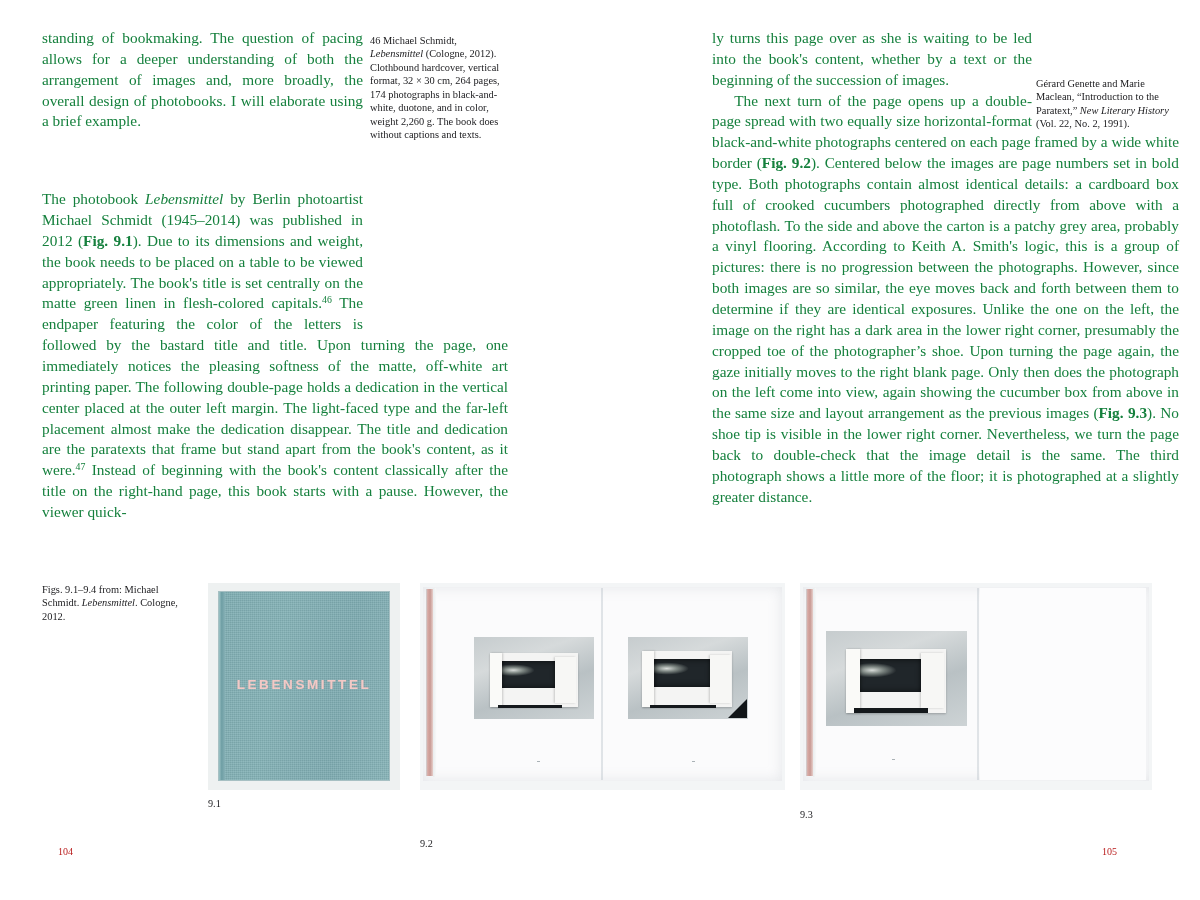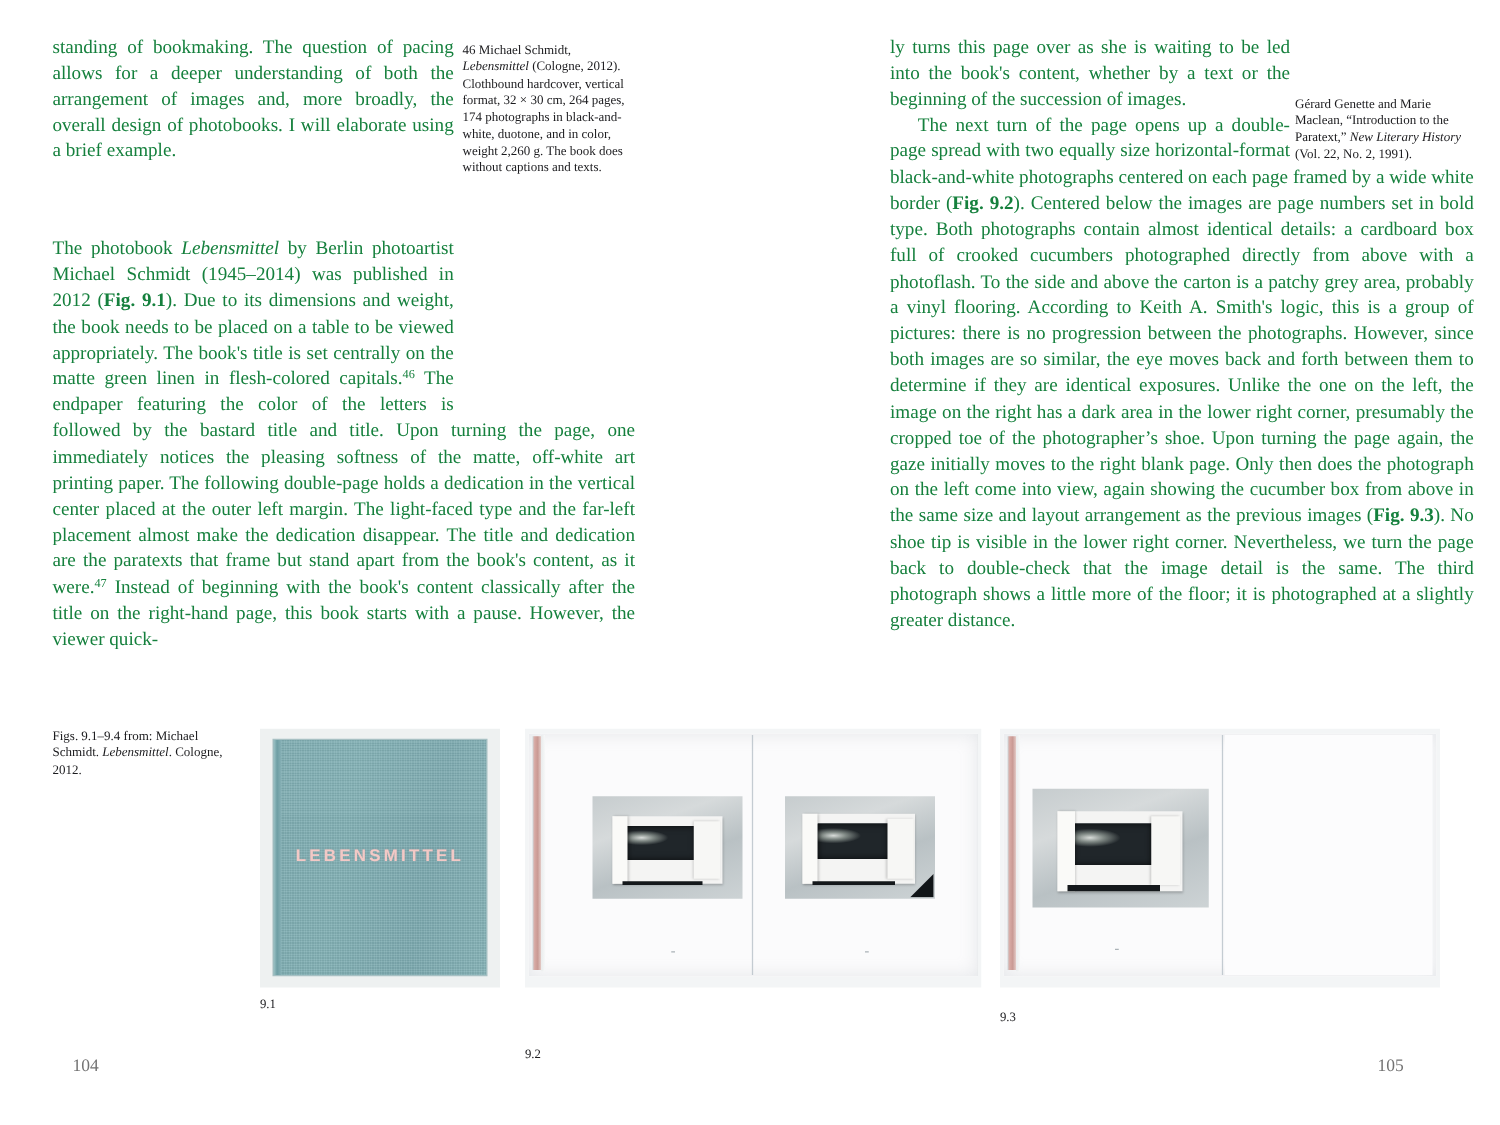--- a/index.html
+++ b/index.html
@@ -218,22 +218,22 @@
   }
   .tick {
     position: absolute;
     width: 3px; height: 1px;
     background: #aab2b6;
   }
 
   
   .folio {
     position: absolute;
-    font-size: 14px;
-    color: #737373;
+    font-size: 10px;
+    color: #b91c1c;
   }
   .folio-left  { left: 58px;  top: 846px; }
   .folio-right { left: 1102px; top: 846px; }
 </style>
 </head>
 <body>
 
 <div class="page">
 
   <div class="col col-left">

